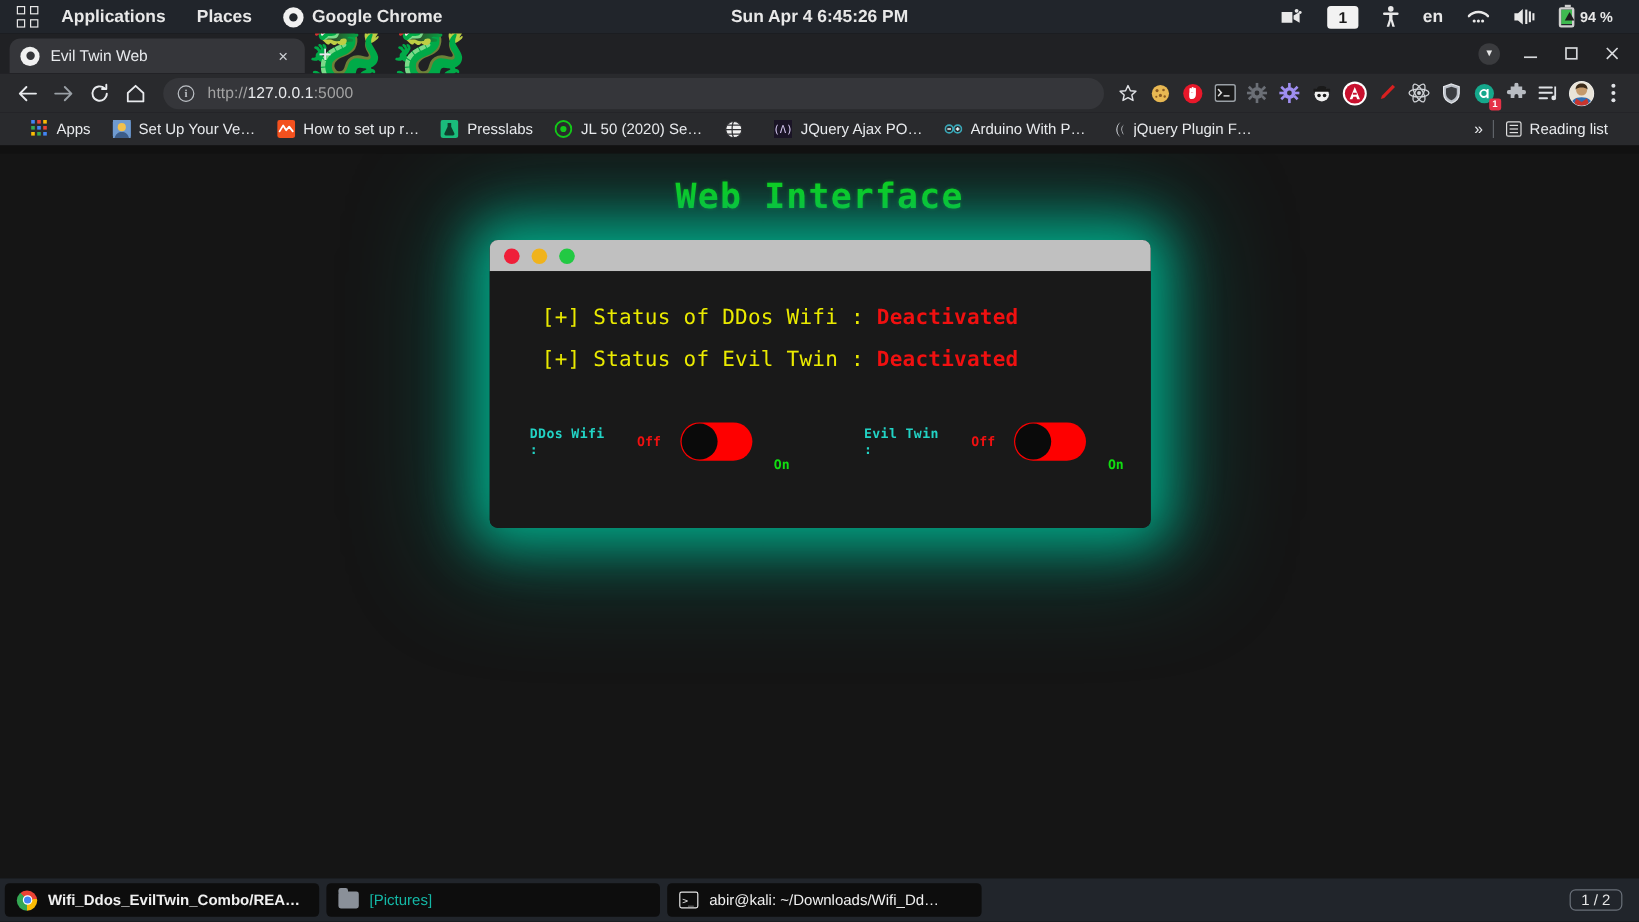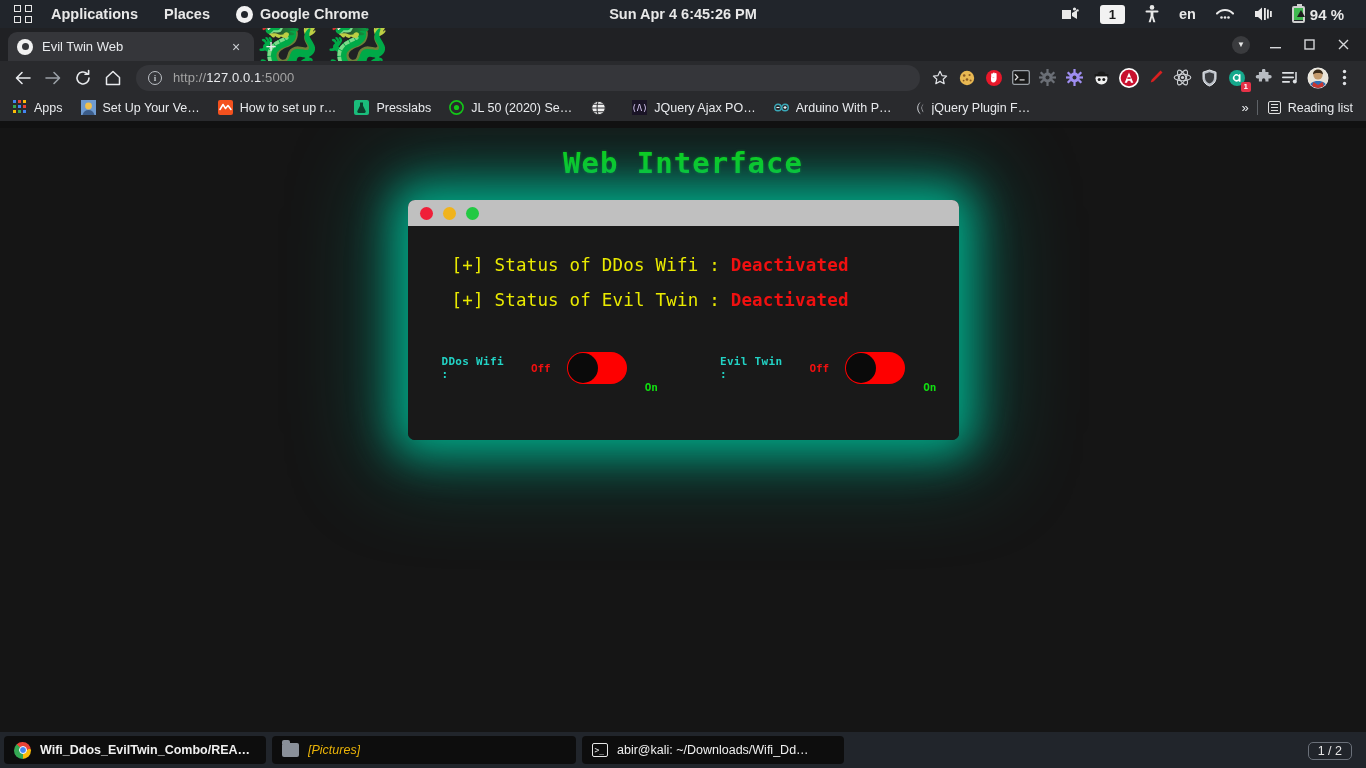--- a/index.html
+++ b/index.html
@@ -23,21 +23,21 @@
   .apps-grid i{ display:block; width:7px; height:7px; border:1.6px solid #e8e8e8; }
   .chrome-mini{ width:17px; height:17px; border-radius:50%; margin-right:7px;
     background:#f1f1f1; position:relative; flex:none;}
   .chrome-mini::after{ content:""; position:absolute; left:5px; top:5px; width:7px; height:7px;
     border-radius:50%; background:#21252b; }
   .tp-center{ position:absolute; left:0; right:0; text-align:center; font-size:14.5px; font-weight:bold; }
   .tp-right{ margin-left:auto; display:flex; align-items:center; gap:0px; padding-right:12px; }
   .tpr{ padding:0 10px; display:flex; align-items:center; height:28px;}
   .ws-badge{ background:#f2f2f2; color:#1a1a1a; border-radius:3px; font-size:13px;
     font-weight:bold; padding:1px 9px; line-height:17px; }
-  .batt{ display:flex; align-items:center; gap:5px; font-weight:bold; font-size:15px;}
+  .batt{ display:flex; align-items:center; gap:5px; font-weight:bold; font-size:12px;}
   .batt-ico{ width:13px; height:17px; border:2px solid #cfcfcf; border-radius:2px; position:relative;
     background:linear-gradient(#3fb950,#3fb950) bottom/100% 94% no-repeat;}
   .batt-ico::before{content:"";position:absolute;top:-4px;left:3px;width:5px;height:2px;background:#cfcfcf;}
   .batt-ico::after{content:"";position:absolute;left:3px;top:2px;width:0;height:0;
      border-left:4px solid transparent;border-right:4px solid transparent;border-bottom:7px solid #1d1d1d;}
 
   
   .browser{ position:absolute; left:0; top:28px; width:1366px; height:100px; }
 
   .tabstrip{ height:33px; background:#202124; position:relative; overflow:hidden;}
@@ -68,21 +68,21 @@
     display:flex;align-items:center;justify-content:center;font-size:9px;font-weight:bold;
     color:#bdc1c6; margin-right:11px; flex:none; font-family:"Liberation Serif",serif;}
   .url{ letter-spacing:0.1px; }
   .url .dim{ color:#a3a3a3; }
   .url .host{ color:#e8eaed; }
   .tb-icons{ display:flex; align-items:center; gap:0; }
   .tbi{ width:27px;height:27px;display:flex;align-items:center;justify-content:center;
     flex:none; position:relative; font-size:14px;}
 
   .bookmarks{ height:27px; background:#292a2d; display:flex; align-items:center;
-    padding:0 3px; gap:0; color:#e8eaed; font-size:12.5px; overflow:hidden;}
+    padding:0 16px; gap:0; color:#e8eaed; font-size:12.5px; overflow:hidden;}
   .bm{ display:flex;align-items:center;gap:7px;padding:0 9px;height:22px;white-space:nowrap;flex:none;}
   .bm-ico{ width:15px;height:15px;flex:none;display:flex;align-items:center;justify-content:center;
     font-size:11px; border-radius:2px;}
   .bm-label{ max-width:120px; overflow:hidden; text-overflow:ellipsis; }
   .apps-ico{ display:grid;grid-template-columns:repeat(3,3px);grid-template-rows:repeat(3,3px);gap:2px;}
   .apps-ico i{ display:block;width:3px;height:3px; }
   .bm-spacer{ flex:1; }
   .chev{ padding:0 8px; font-size:13px; color:#e8eaed; }
   .vsep{ width:1px;height:15px;background:#5f6368; }
   .rl{ display:flex;align-items:center;gap:7px;padding:0 10px; }
@@ -122,21 +122,21 @@
   .knob{ position:absolute; left:1px; top:1px; width:30px;height:30px;border-radius:50%;
     background:#0a0a0a; }
 
   
   .taskbar{ position:absolute; left:0; bottom:0; width:1366px; height:36px;
     background:#21252b; display:flex; align-items:center; padding:8px 4px; gap:6px; }
   .task{ height:28px; border-radius:4px; background:#0d0d0d; display:flex; align-items:center;
     gap:9px; padding:0 10px; color:#f0f0f0; font-size:12.5px; font-weight:bold;
     overflow:hidden; white-space:nowrap; }
   .task.t1{ width:262px; }
-  .task.t2{ width:304px; color:#eab308; font-weight:normal;font-style:italic; }
+  .task.t2{ width:278px; color:#14b8a6; font-weight:normal; }
   .task.t3{ width:262px; font-weight:normal; }
   .task.t4{ width:262px; }
   .task-label{ overflow:hidden; text-overflow:ellipsis; }
   .chrome-ico{ width:17px;height:17px;border-radius:50%;flex:none;position:relative;
     background:conic-gradient(from -40deg,#ea4335 0deg 120deg,#fbbc05 120deg 220deg,#34a853 220deg 360deg);}
   .chrome-ico::after{ content:"";position:absolute;left:4.5px;top:4.5px;width:8px;height:8px;
     border-radius:50%;background:#4285f4;border:1.3px solid #fff;box-sizing:border-box;}
   .folder-ico{ width:17px;height:14px;border-radius:2px;background:#8a9099;position:relative;flex:none;}
   .folder-ico::before{content:"";position:absolute;top:-3px;left:0;width:8px;height:4px;
     background:#8a9099;border-radius:2px 2px 0 0;}

